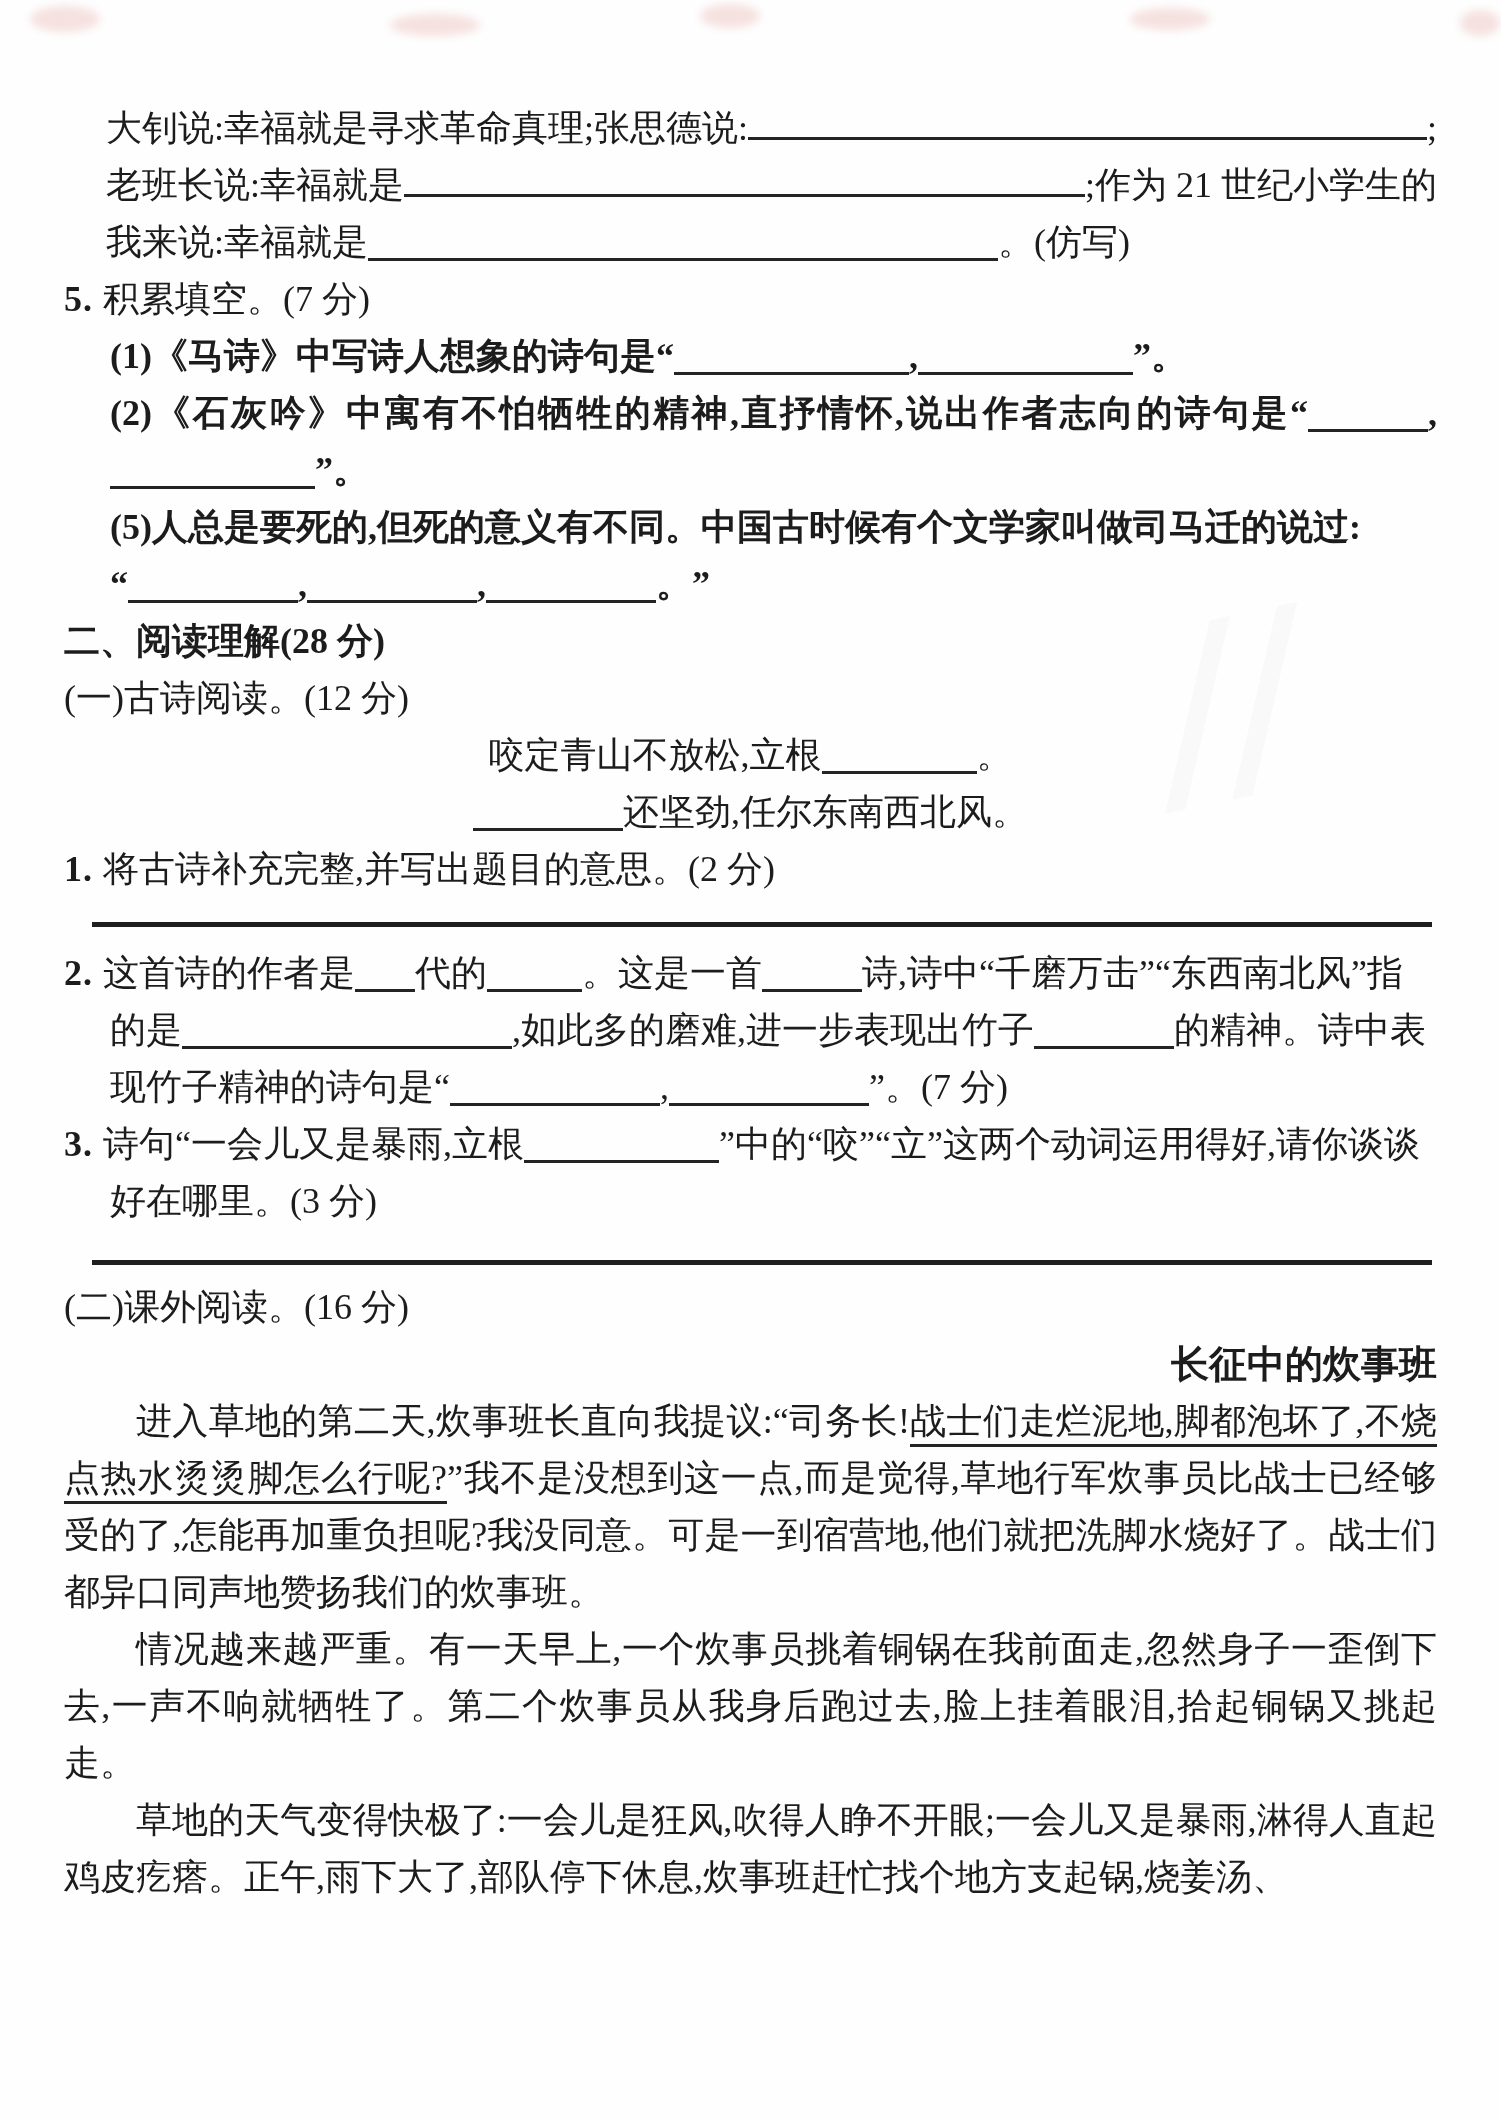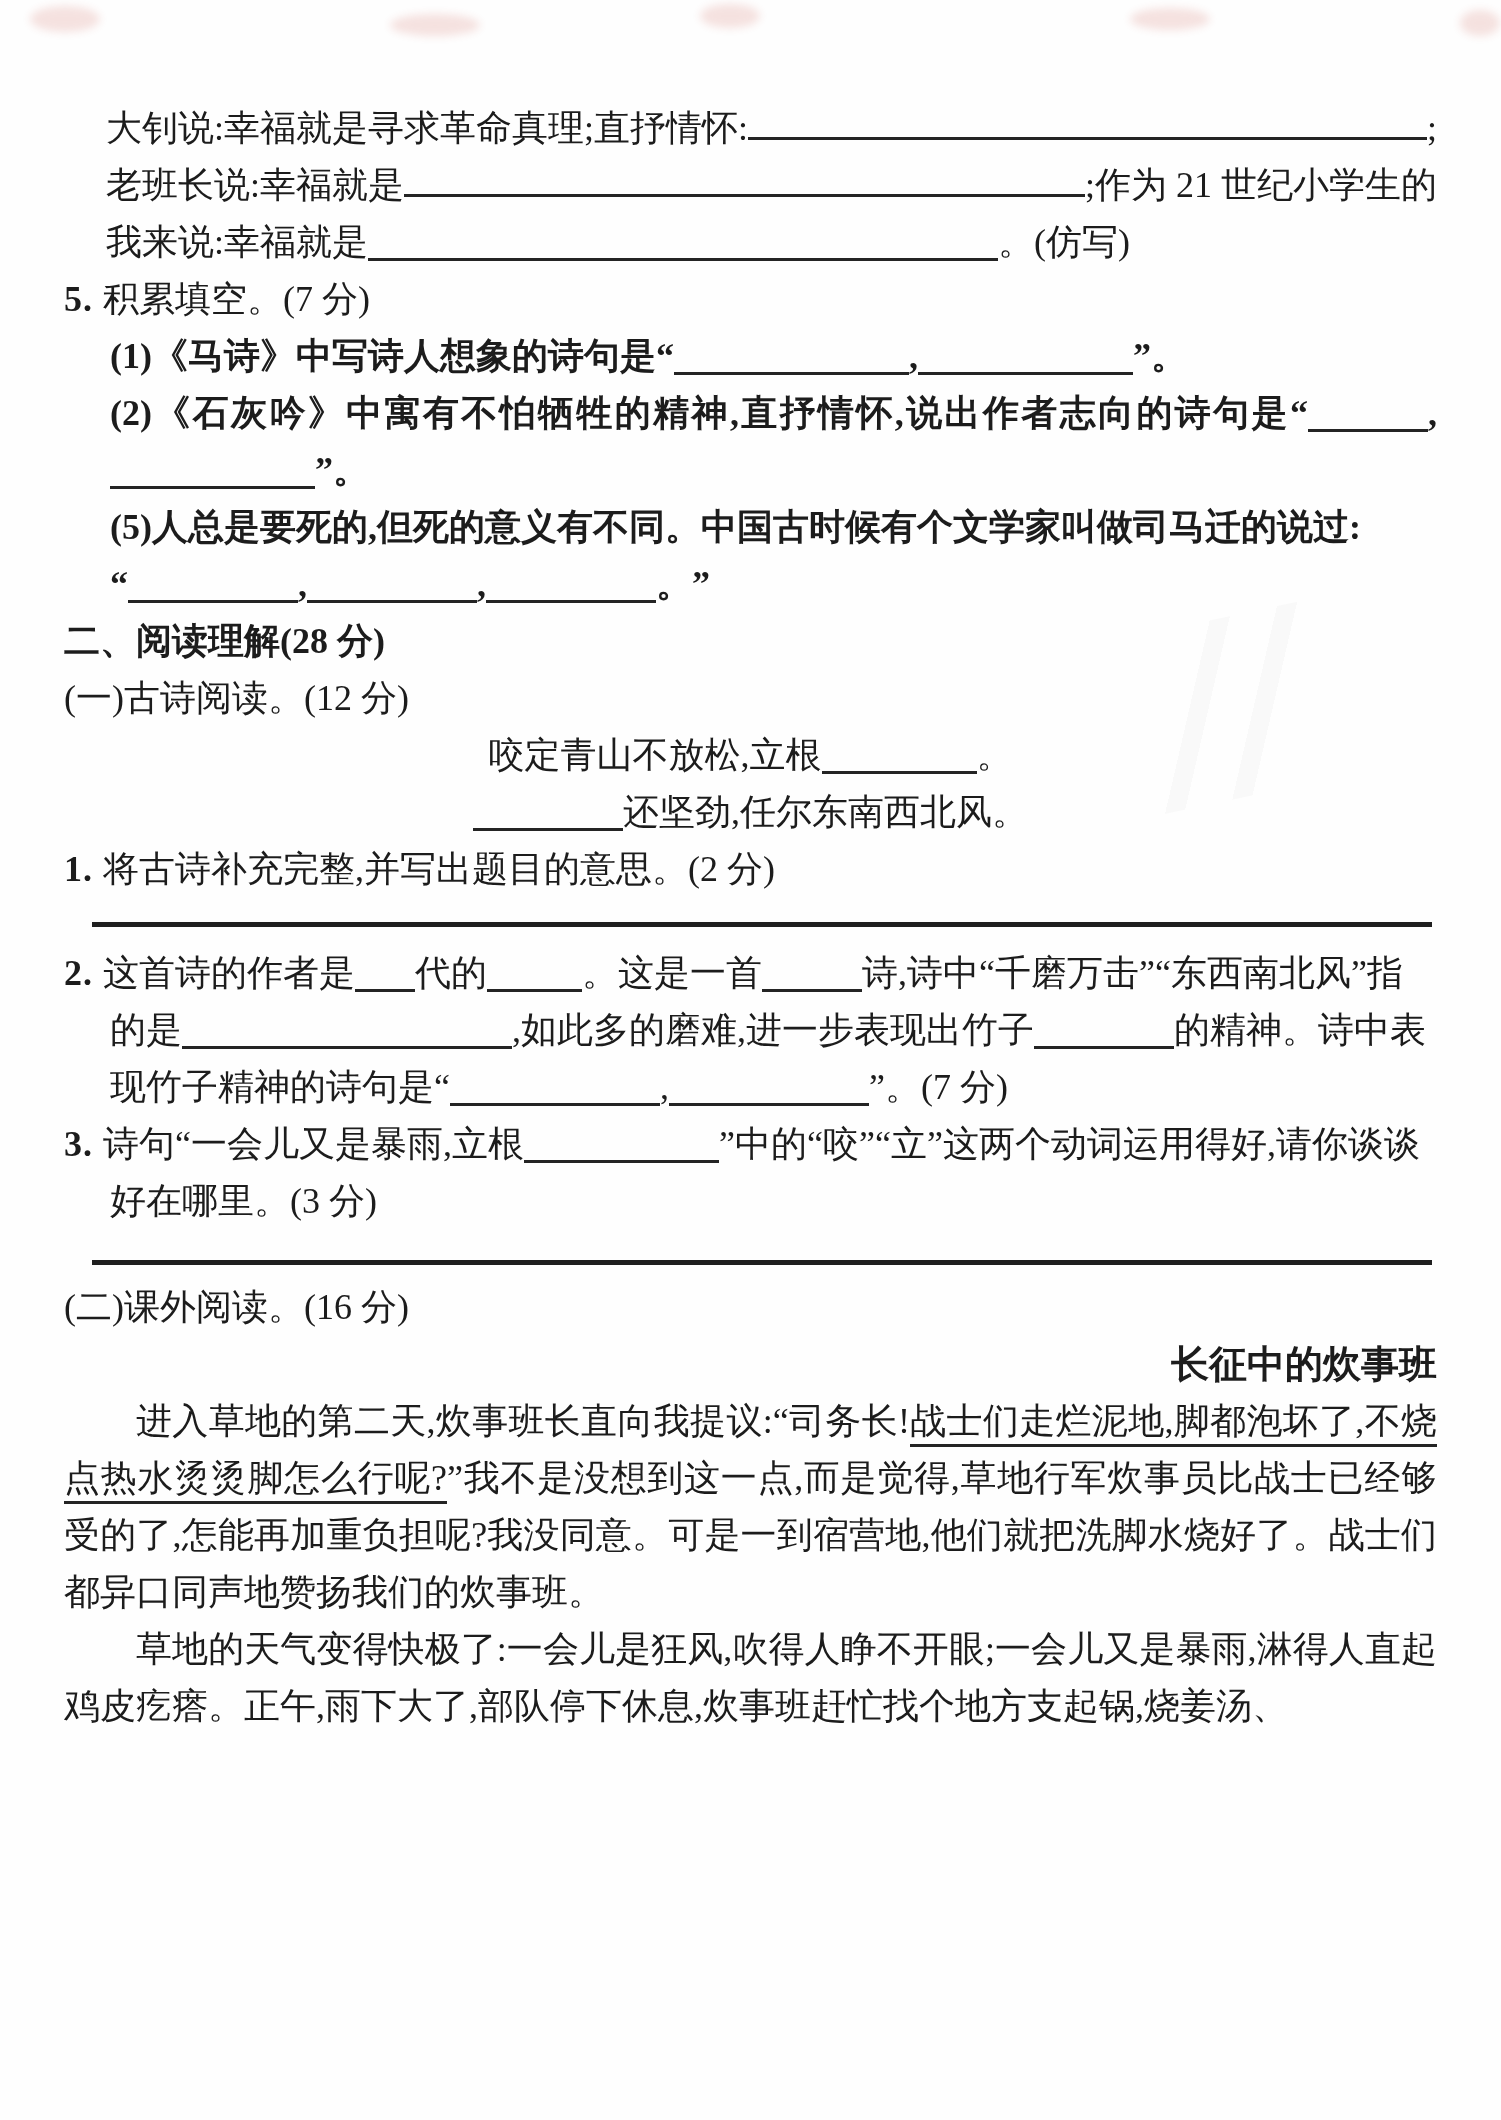--- a/index.html
+++ b/index.html
@@ -114,21 +114,21 @@
   <div class="smudge s1"></div>
   <div class="smudge s2"></div>
   <div class="smudge s3"></div>
   <div class="smudge s4"></div>
   <div class="smudge s5"></div>
   <div class="watermark"></div>
 
   <div class="content">
 
     <div class="line flexline indented">
-      <span>大钊说:幸福就是寻求革命真理;直抒情怀:</span>
+      <span>大钊说:幸福就是寻求革命真理;张思德说:</span>
       <span class="blank bl-fill"></span>
       <span>;</span>
     </div>
     <div class="line flexline indented">
       <span>老班长说:幸福就是</span>
       <span class="blank bl-fill"></span>
       <span>;作为 21 世纪小学生的</span>
     </div>
     <div class="line indented">
       <span>我来说:幸福就是</span><span class="blank bl-630"></span><span>。(仿写)</span>
@@ -181,17 +181,20 @@
     <div class="line">
       <span>(二)课外阅读。(16 分)</span>
     </div>
     <div class="line passage-title">
       <span>长征中的炊事班</span>
     </div>
     <div class="para">
       <span>进入草地的第二天,炊事班长直向我提议:“司务长!</span><span class="ul-seg">战士们走烂泥地,脚都泡坏了,不烧点热水烫烫脚怎么行呢?</span><span>”我不是没想到这一点,而是觉得,草地行军炊事员比战士已经够受的了,怎能再加重负担呢?我没同意。可是一到宿营地,他们就把洗脚水烧好了。战士们都异口同声地赞扬我们的炊事班。</span>
     </div>
     <div class="para">
+      <span>情况越来越严重。有一天早上,一个炊事员挑着铜锅在我前面走,忽然身子一歪倒下去,一声不响就牺牲了。第二个炊事员从我身后跑过去,脸上挂着眼泪,拾起铜锅又挑起走。</span>
+    </div>
+    <div class="para">
       <span>草地的天气变得快极了:一会儿是狂风,吹得人睁不开眼;一会儿又是暴雨,淋得人直起鸡皮疙瘩。正午,雨下大了,部队停下休息,炊事班赶忙找个地方支起锅,烧姜汤、</span>
     </div>
 
   </div>
 </div>
 
 </body></html>

